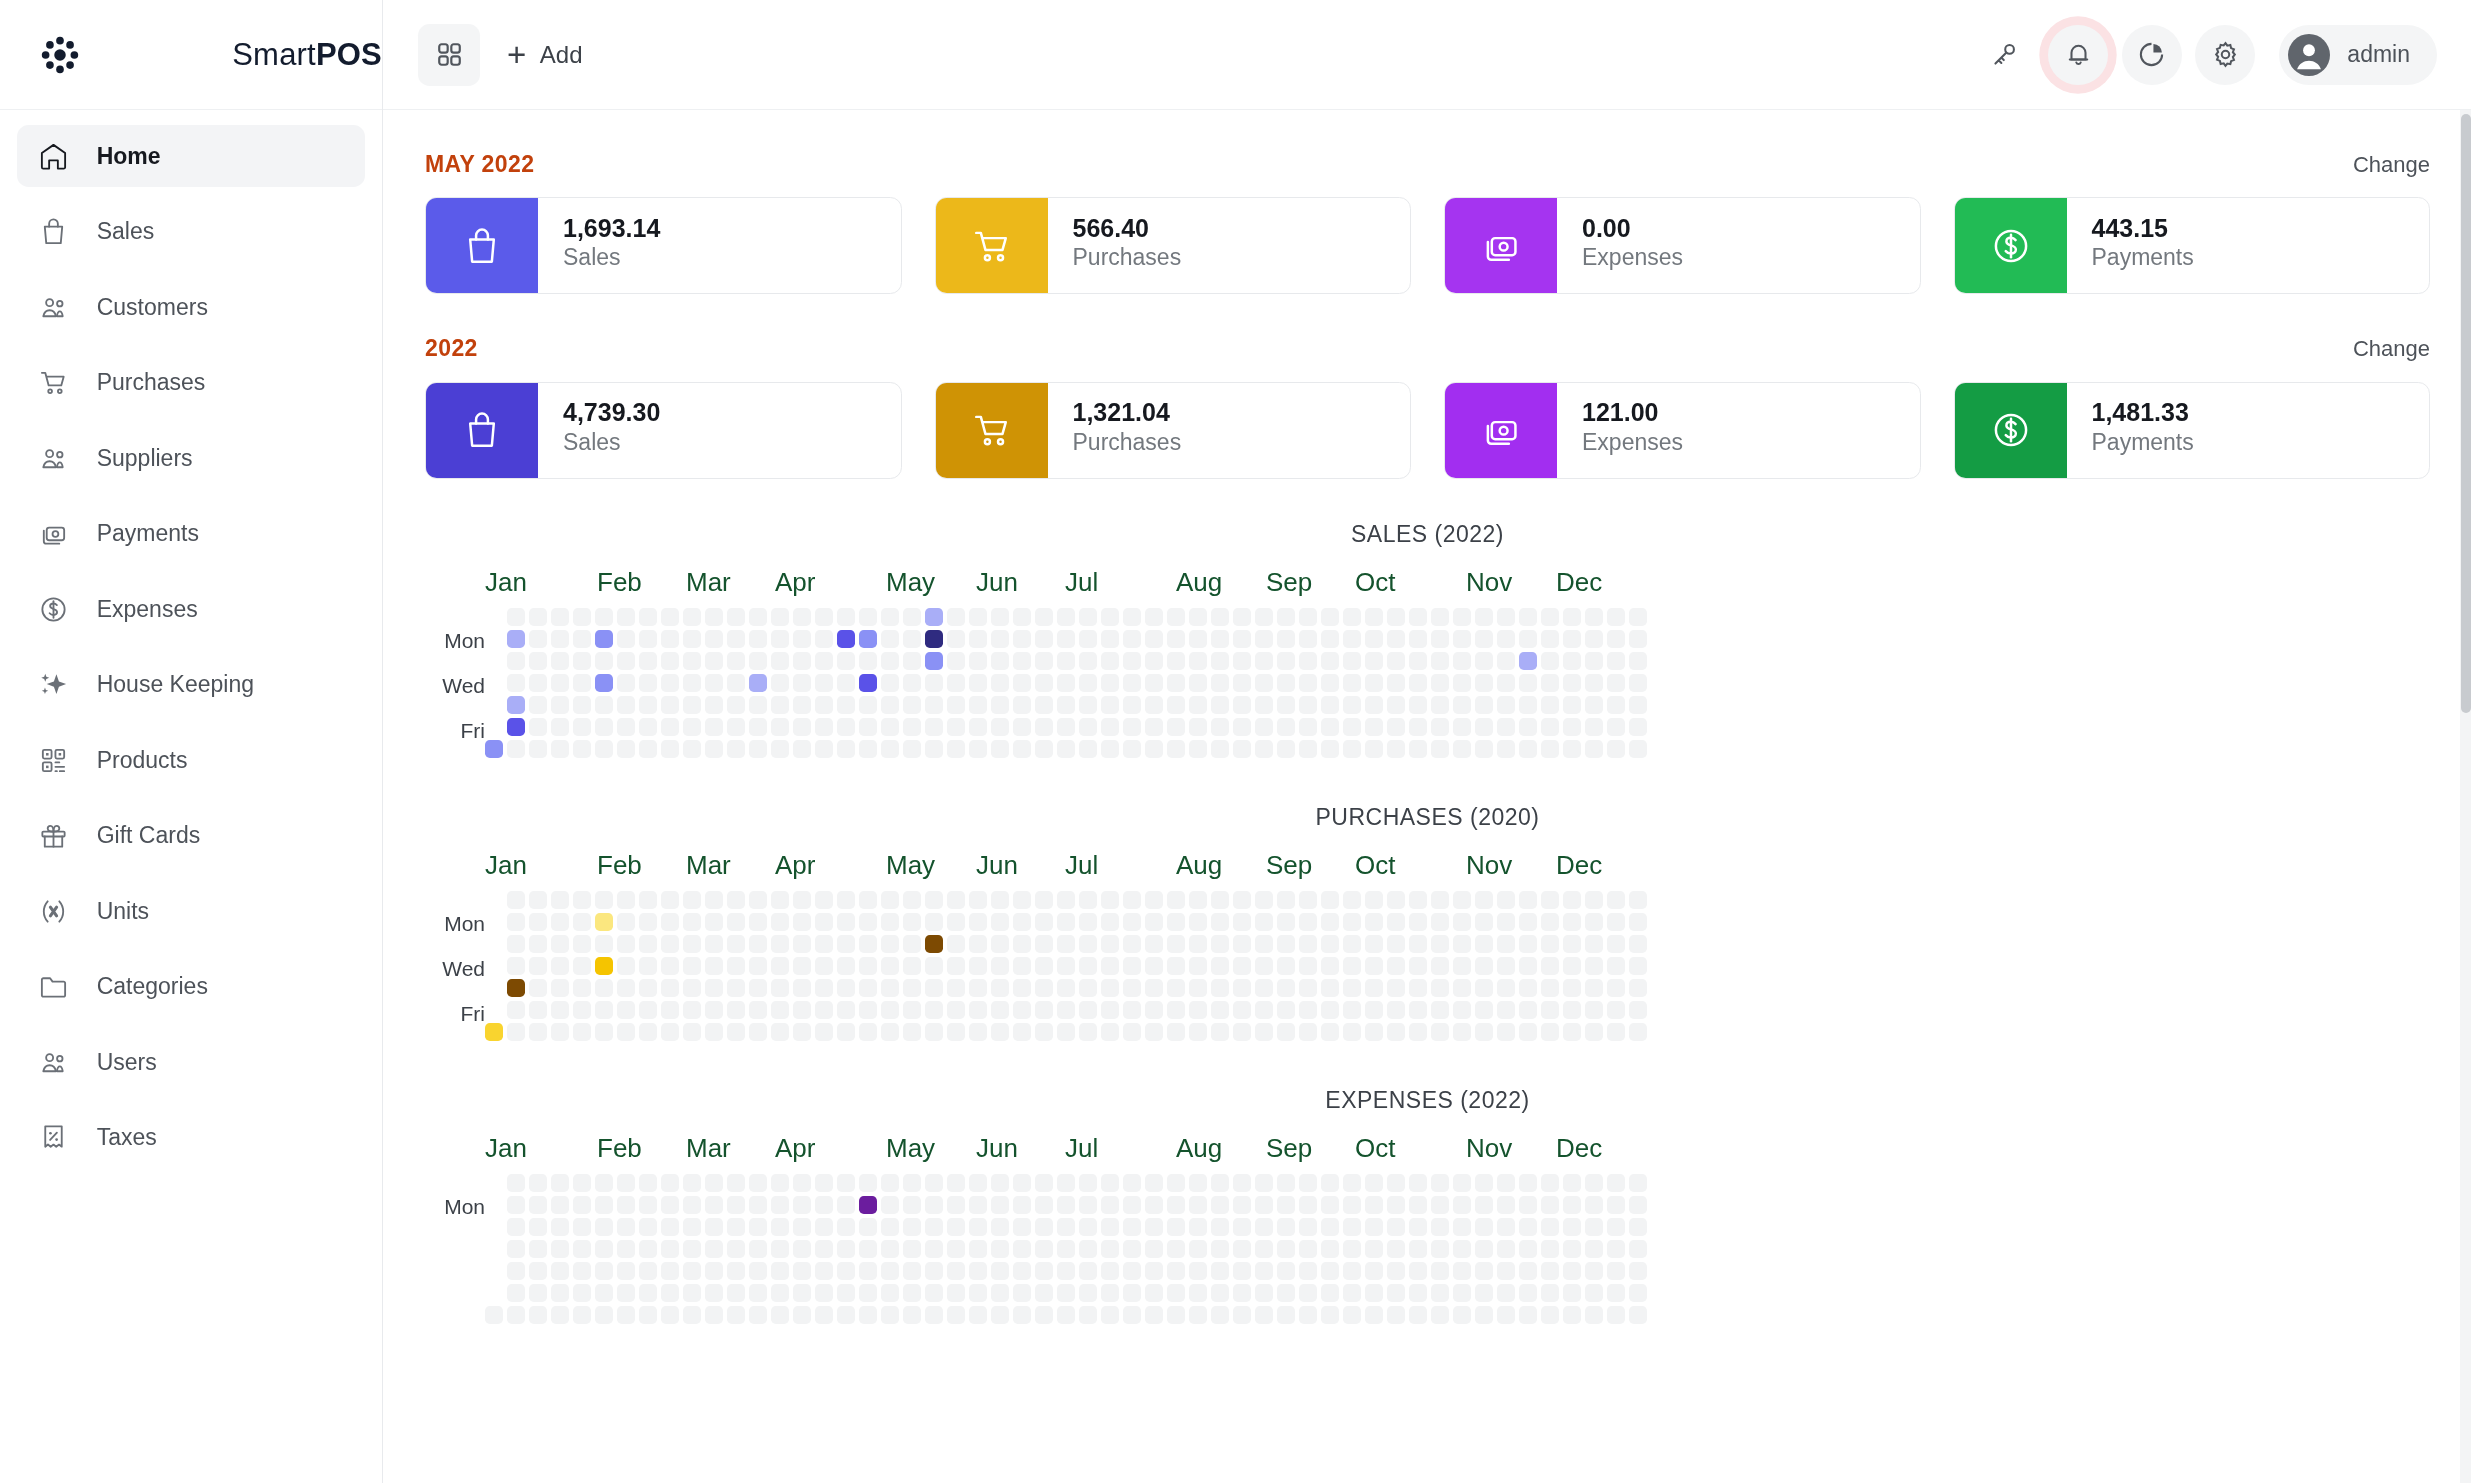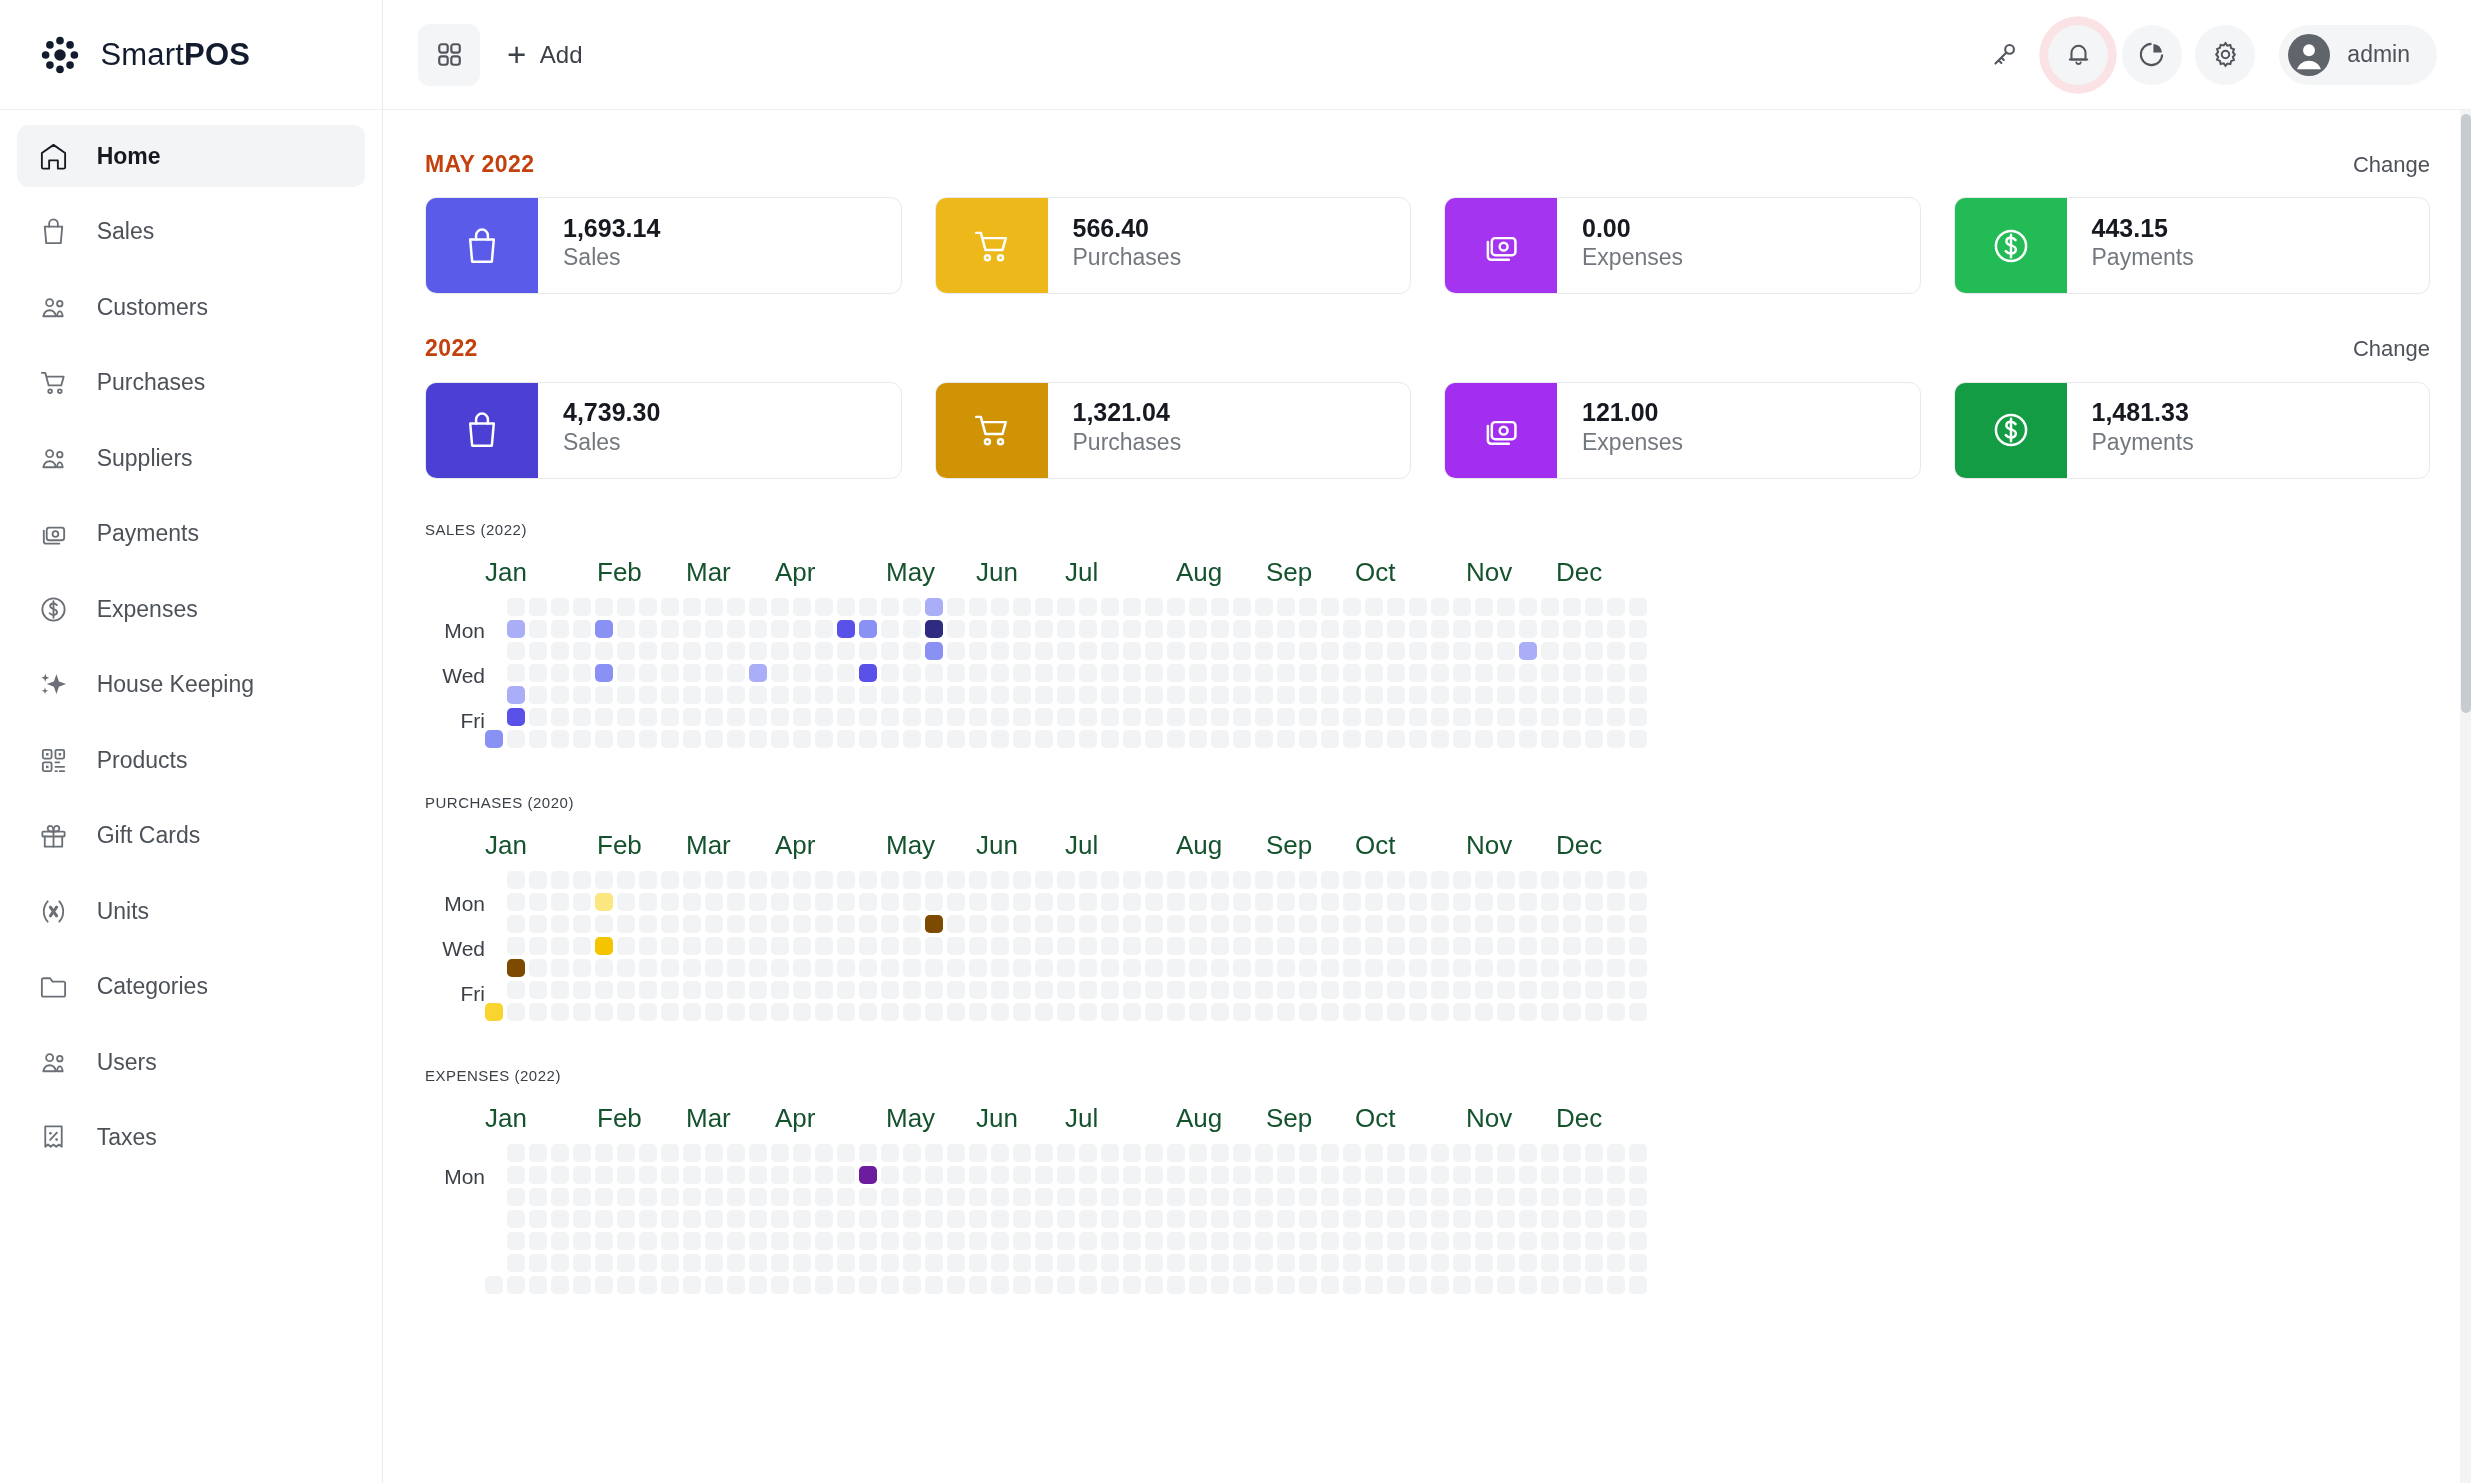--- a/index.html
+++ b/index.html
@@ -16,20 +16,21 @@
     width: 383px; height: 1483px; flex: 0 0 383px;
     background: #ffffff;
     border-right: 1px solid #e8eaed;
     display: flex; flex-direction: column;
   }
   .brand {
     height: 110px; flex: 0 0 110px;
     display: flex; align-items: center; gap: 17.4px;
     padding-left: 37px;
     border-bottom: 1px solid #eef0f2;
+    justify-content: space-between;
   }
   .brand-logo { width: 46px; height: 46px; flex: 0 0 46px; }
   .brand-name {
     font-size: 31px; letter-spacing: 0.2px;
     color: #131c2e; font-weight: 400;
   }
   .brand-name b { font-weight: 700; }
   .nav { padding: 15.4px 17.4px 0 17.4px; overflow: hidden; }
   .nav-item {
     display: flex; align-items: center; gap: 27px;
@@ -104,21 +105,21 @@
     display: flex; align-items: center; justify-content: center;
   }
   .card-ico svg { width: 42px; height: 42px; }
   .card-body { padding: 15.4px 0 0 25px; }
   .card-val { font-size: 25px; font-weight: 700; color: #16191f; line-height: 1.15; }
   .card-lab { font-size: 23px; color: #73787e; margin-top: 1.9px; }
 
   
   .hm-block { margin-top: 42px; }
   .hm-title {
-    text-align: left; font-size: 15px; letter-spacing: 0.5px;
+    text-align: center; font-size: 23px; letter-spacing: 0.5px;
     color: #3c4148; margin-bottom: 19.3px;
   }
   .hm-wrap { display: flex; }
   .hm-daycol {
     width: 60px; flex: 0 0 60px; position: relative;
     margin-top: 41px;
   }
   .hm-daycol span {
     position: absolute; right: 0;
     font-size: 21px; color: #3c4148; line-height: 22px;

